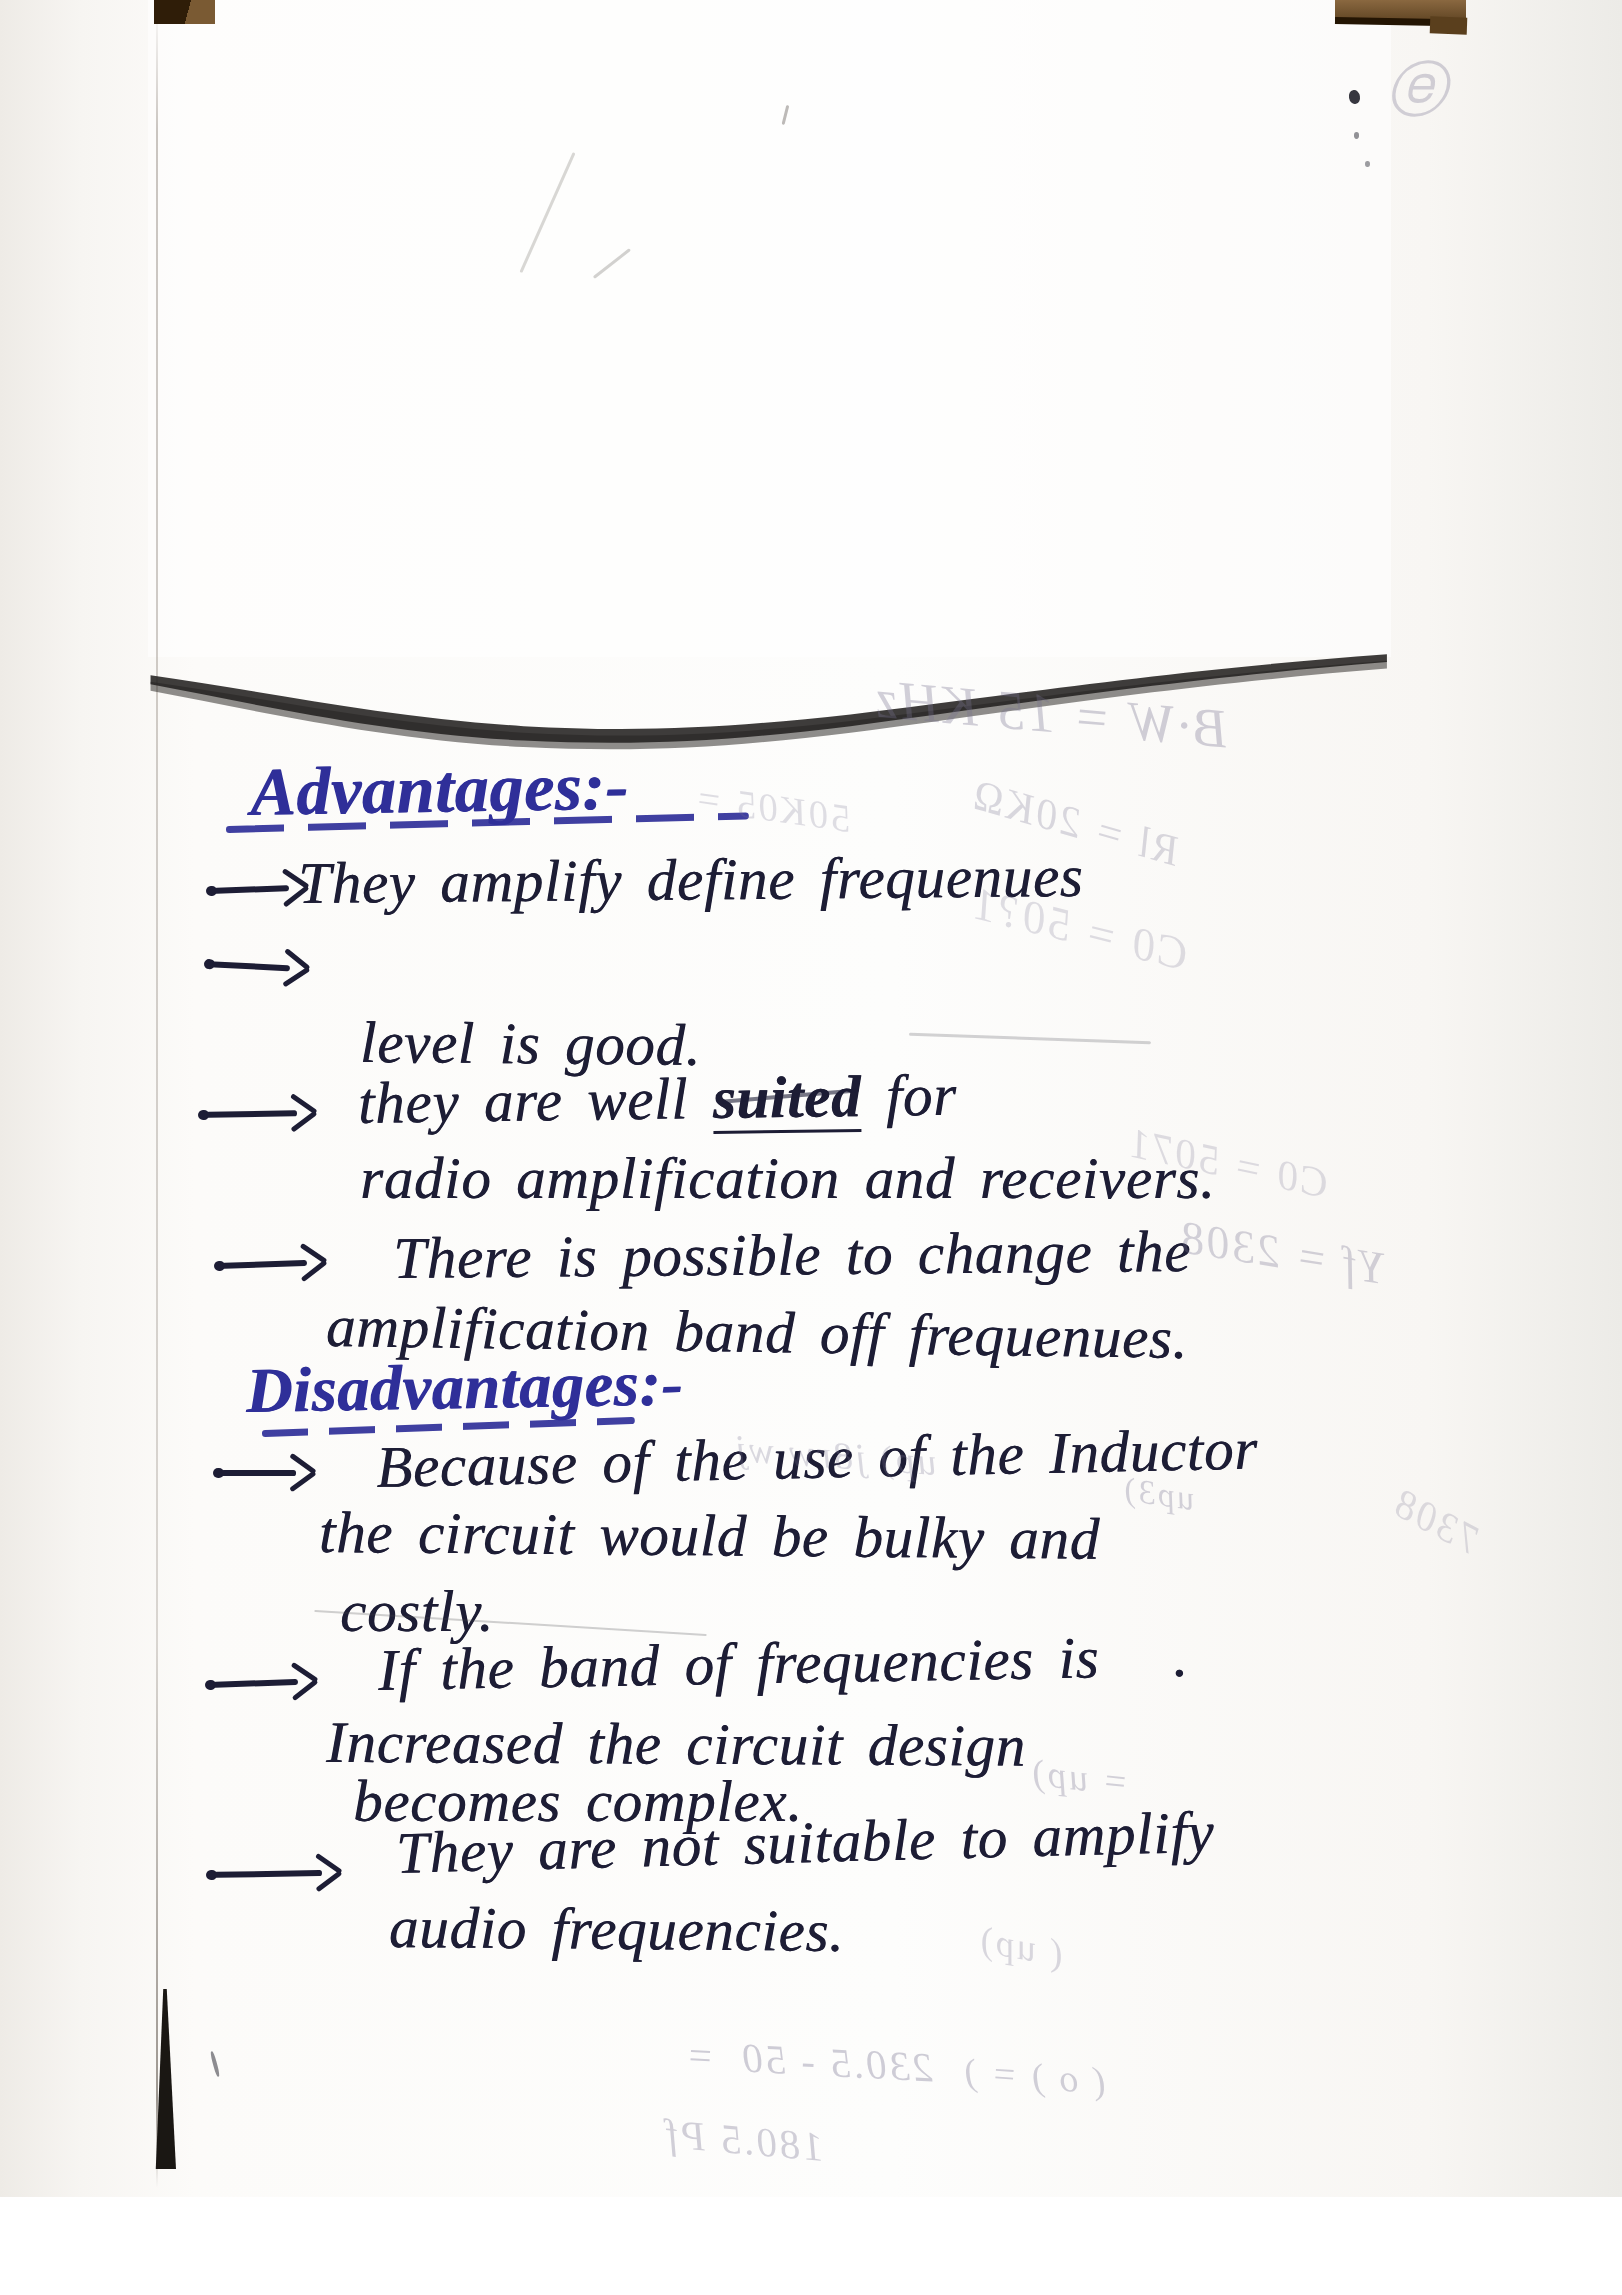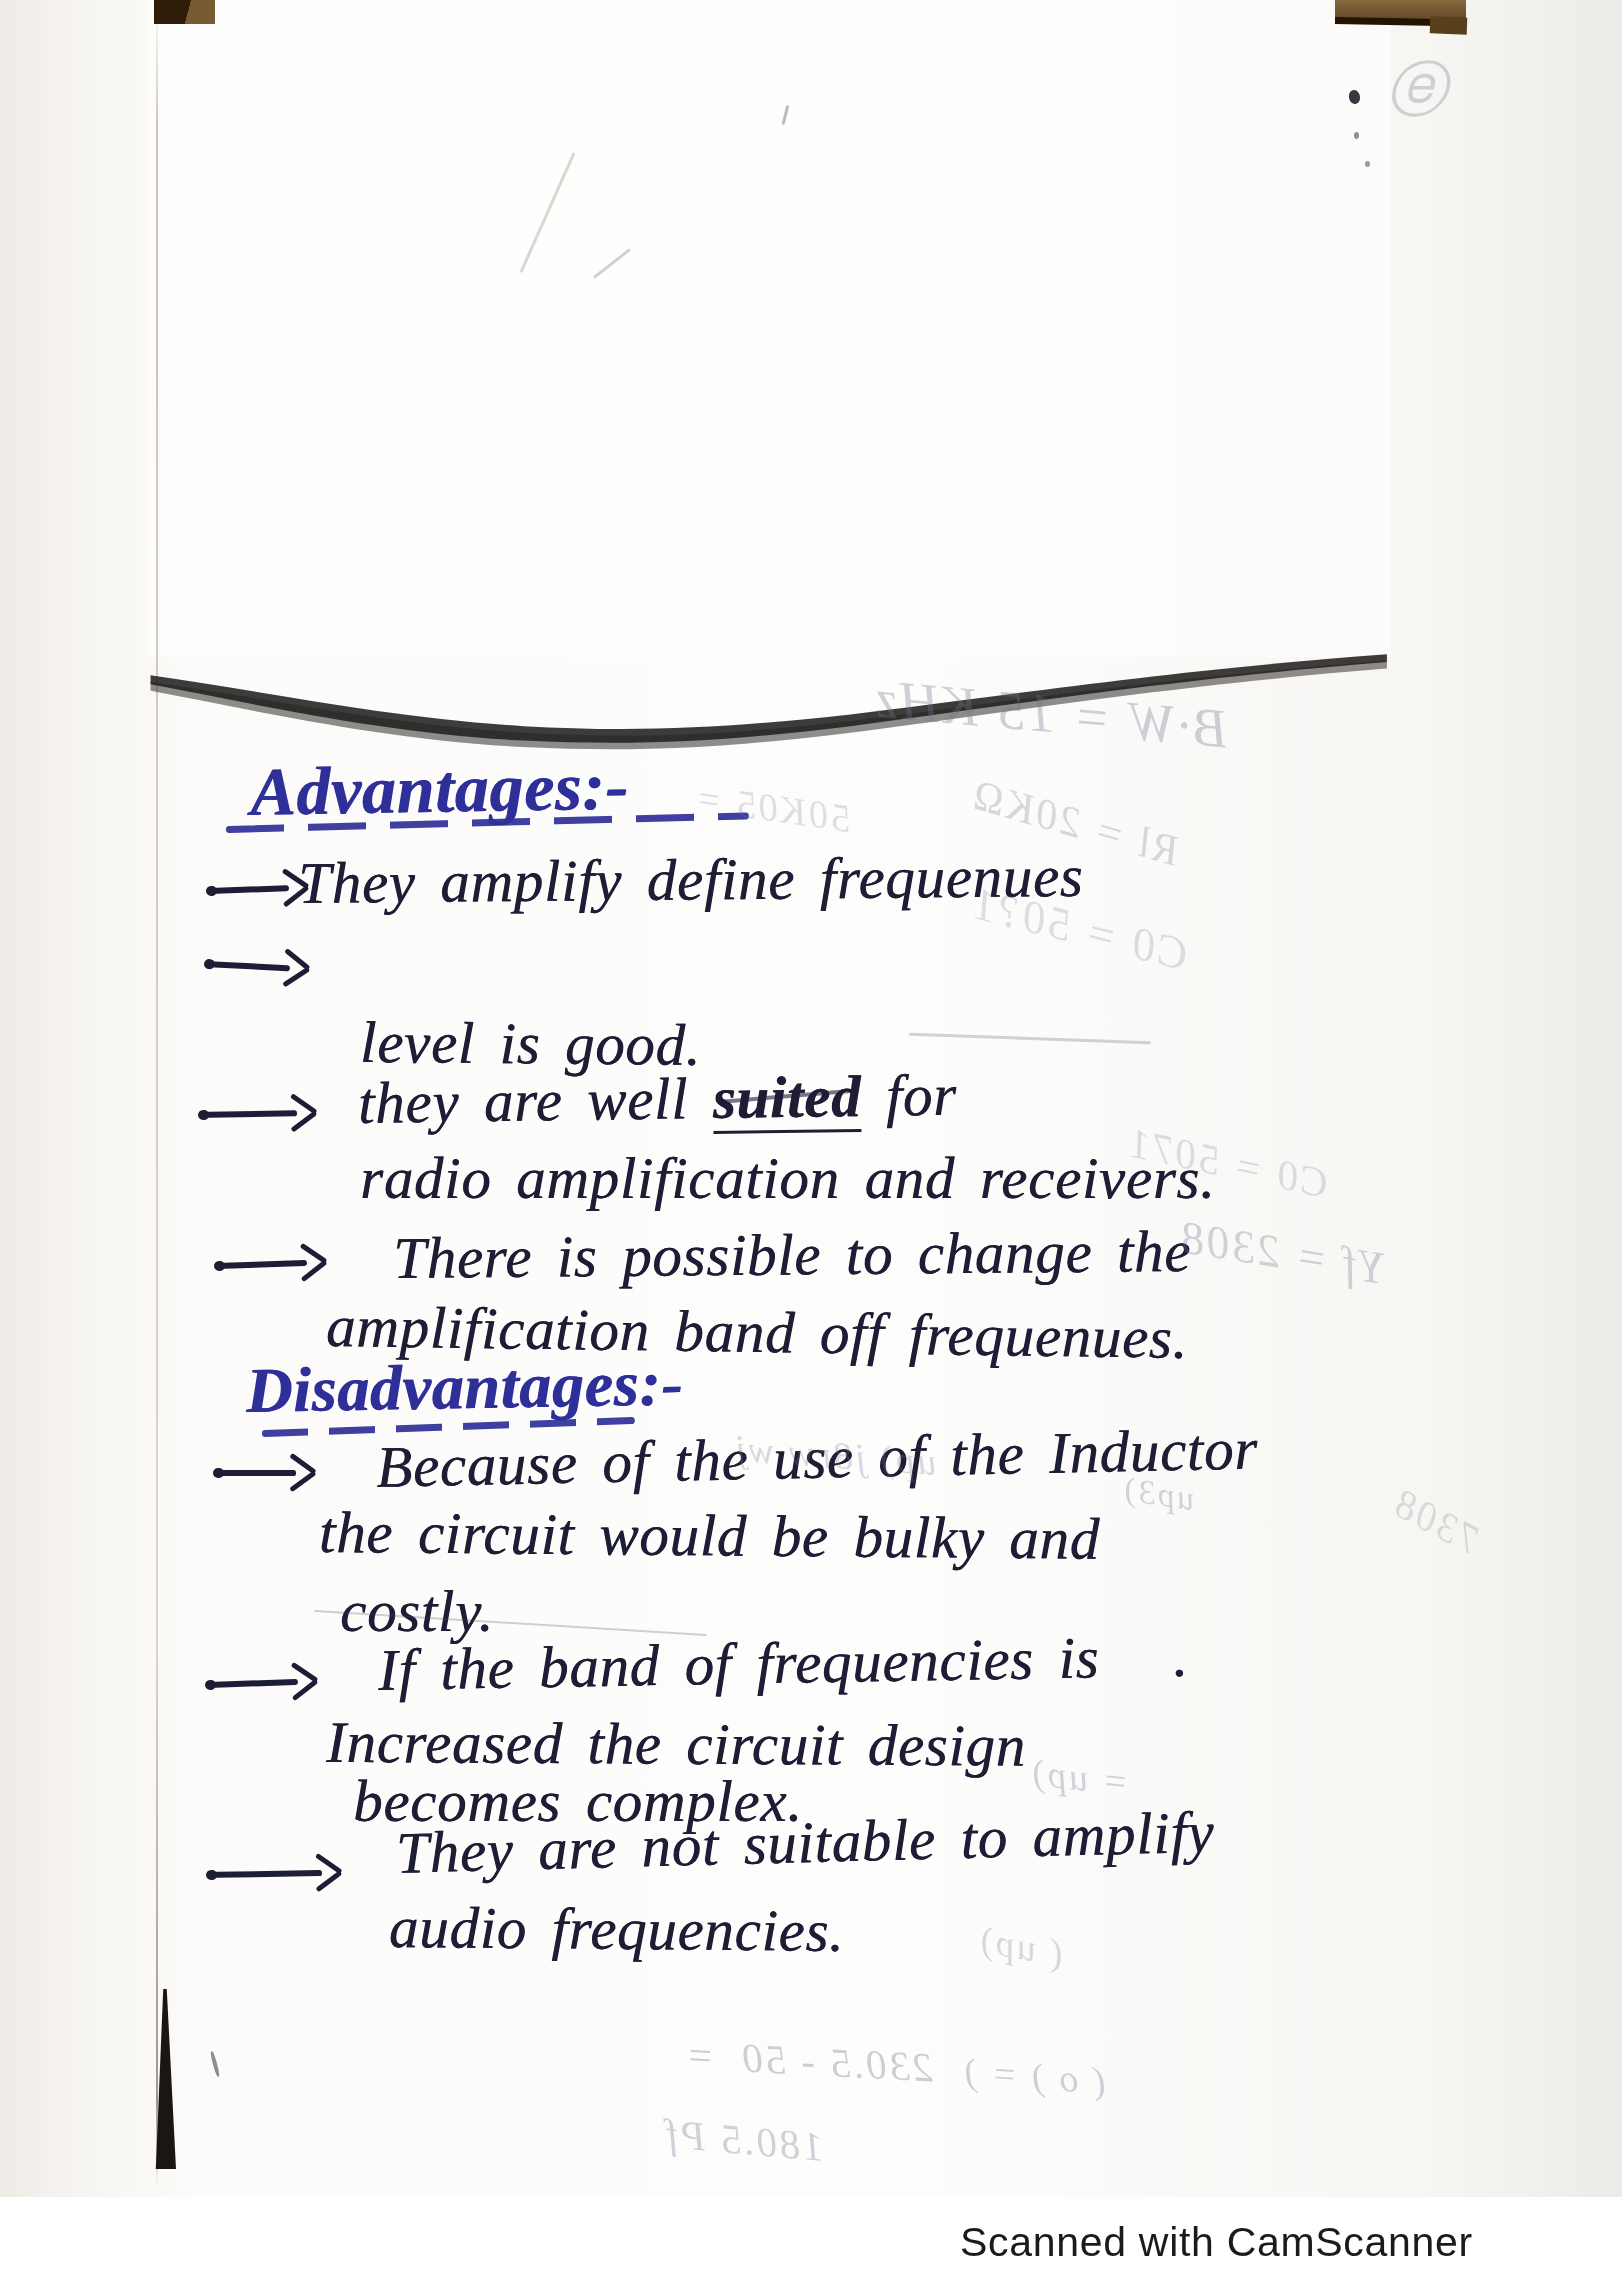--- a/index.html
+++ b/index.html
@@ -158,16 +158,15 @@
   <div class="mark" style="left:909px;top:1037px;width:242px;height:2.6px;background:rgba(40,40,50,.20);transform:rotate(2deg)"></div>
   <div class="mark" style="left:314px;top:1622px;width:393px;height:2px;background:rgba(70,70,75,.25);transform:rotate(3.5deg)"></div>
   <div class="mark" style="left:546px;top:147px;width:2.6px;height:131px;background:rgba(130,125,120,.30);transform:rotate(24deg)"></div>
   <div class="mark" style="left:589px;top:262px;width:46px;height:3.3px;background:rgba(130,125,120,.35);transform:rotate(-38deg)"></div>
   <div class="mark" style="left:784px;top:105px;width:3.3px;height:19.6px;background:rgba(110,105,100,.45);transform:rotate(14deg)"></div>
   <div class="mark" style="left:1349px;top:90px;width:10.5px;height:14.4px;background:rgba(20,20,30,.85);border-radius:50%;transform:rotate(-10deg)"></div>
   <div class="mark" style="left:1354px;top:132px;width:5.2px;height:6.5px;background:rgba(40,40,50,.5);border-radius:50%"></div>
   <div class="mark" style="left:1365px;top:161px;width:4.6px;height:5.9px;background:rgba(40,40,50,.45);border-radius:50%"></div>
   <div class="mark" style="left:213px;top:2051px;width:3.9px;height:26px;background:rgba(30,30,40,.5);transform:rotate(-15deg);border-radius:40%"></div>
 
-  <div class="wm">Scanned with CamScanner</div>
 
 </div>
 
 
 </body></html>

